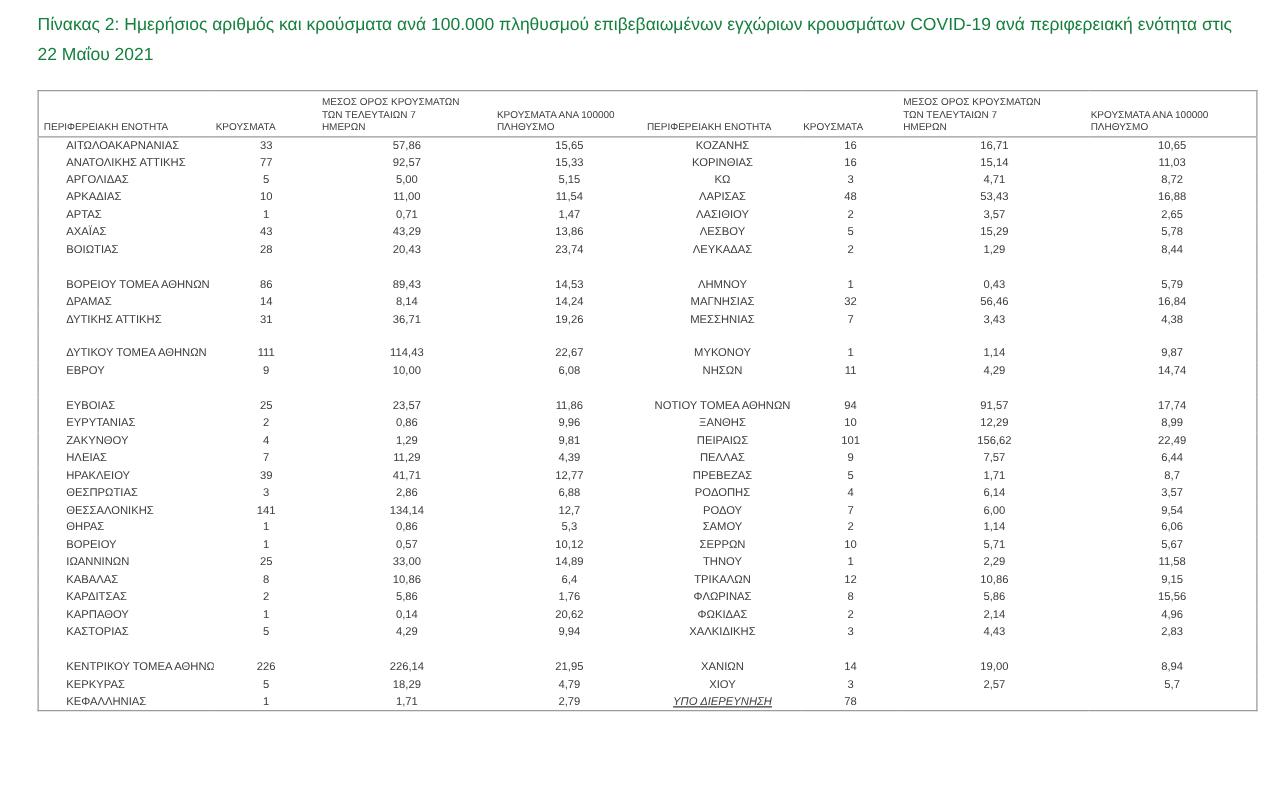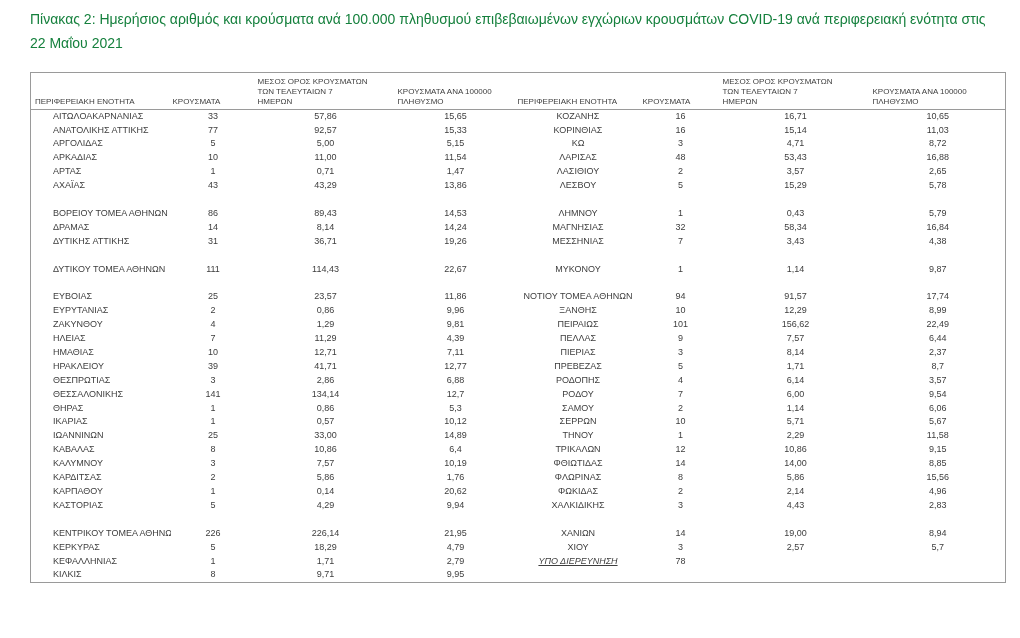--- a/index.html
+++ b/index.html
@@ -151,41 +151,51 @@
         <tr>
           <td class="name-l">ΑΧΑΪΑΣ</td>
           <td class="num">43</td>
           <td class="num">43,29</td>
           <td class="num">13,86</td>
           <td class="name-r">ΛΕΣΒΟΥ</td>
           <td class="num">5</td>
           <td class="num">15,29</td>
           <td class="num">5,78</td>
         </tr>
+        <tr>
+          <td class="name-l">ΒΟΙΩΤΙΑΣ</td>
+          <td class="num">28</td>
+          <td class="num">20,43</td>
+          <td class="num">23,74</td>
+          <td class="name-r">ΛΕΥΚΑΔΑΣ</td>
+          <td class="num">2</td>
+          <td class="num">1,29</td>
+          <td class="num">8,44</td>
+        </tr>
         <tr class="spacer">
           <td colspan="8"></td>
         </tr>
         <tr>
           <td class="name-l">ΒΟΡΕΙΟΥ ΤΟΜΕΑ ΑΘΗΝΩΝ</td>
           <td class="num">86</td>
           <td class="num">89,43</td>
           <td class="num">14,53</td>
           <td class="name-r">ΛΗΜΝΟΥ</td>
           <td class="num">1</td>
           <td class="num">0,43</td>
           <td class="num">5,79</td>
         </tr>
         <tr>
           <td class="name-l">ΔΡΑΜΑΣ</td>
           <td class="num">14</td>
           <td class="num">8,14</td>
           <td class="num">14,24</td>
           <td class="name-r">ΜΑΓΝΗΣΙΑΣ</td>
           <td class="num">32</td>
-          <td class="num">58,34</td>
+          <td class="num">56,46</td>
           <td class="num">16,84</td>
         </tr>
         <tr>
           <td class="name-l">ΔΥΤΙΚΗΣ ΑΤΤΙΚΗΣ</td>
           <td class="num">31</td>
           <td class="num">36,71</td>
           <td class="num">19,26</td>
           <td class="name-r">ΜΕΣΣΗΝΙΑΣ</td>
           <td class="num">7</td>
           <td class="num">3,43</td>
@@ -197,20 +207,30 @@
         <tr>
           <td class="name-l">ΔΥΤΙΚΟΥ ΤΟΜΕΑ ΑΘΗΝΩΝ</td>
           <td class="num">111</td>
           <td class="num">114,43</td>
           <td class="num">22,67</td>
           <td class="name-r">ΜΥΚΟΝΟΥ</td>
           <td class="num">1</td>
           <td class="num">1,14</td>
           <td class="num">9,87</td>
         </tr>
+        <tr>
+          <td class="name-l">ΕΒΡΟΥ</td>
+          <td class="num">9</td>
+          <td class="num">10,00</td>
+          <td class="num">6,08</td>
+          <td class="name-r">ΝΗΣΩΝ</td>
+          <td class="num">11</td>
+          <td class="num">4,29</td>
+          <td class="num">14,74</td>
+        </tr>
         <tr class="spacer">
           <td colspan="8"></td>
         </tr>
         <tr>
           <td class="name-l">ΕΥΒΟΙΑΣ</td>
           <td class="num">25</td>
           <td class="num">23,57</td>
           <td class="num">11,86</td>
           <td class="name-r">ΝΟΤΙΟΥ ΤΟΜΕΑ ΑΘΗΝΩΝ</td>
           <td class="num">94</td>
@@ -241,30 +261,20 @@
           <td class="name-l">ΗΛΕΙΑΣ</td>
           <td class="num">7</td>
           <td class="num">11,29</td>
           <td class="num">4,39</td>
           <td class="name-r">ΠΕΛΛΑΣ</td>
           <td class="num">9</td>
           <td class="num">7,57</td>
           <td class="num">6,44</td>
         </tr>
         <tr>
-          <td class="name-l">ΗΜΑΘΙΑΣ</td>
-          <td class="num">10</td>
-          <td class="num">12,71</td>
-          <td class="num">7,11</td>
-          <td class="name-r">ΠΙΕΡΙΑΣ</td>
-          <td class="num">3</td>
-          <td class="num">8,14</td>
-          <td class="num">2,37</td>
-        </tr>
-        <tr>
           <td class="name-l">ΗΡΑΚΛΕΙΟΥ</td>
           <td class="num">39</td>
           <td class="num">41,71</td>
           <td class="num">12,77</td>
           <td class="name-r">ΠΡΕΒΕΖΑΣ</td>
           <td class="num">5</td>
           <td class="num">1,71</td>
           <td class="num">8,7</td>
         </tr>
         <tr>
@@ -291,21 +301,21 @@
           <td class="name-l">ΘΗΡΑΣ</td>
           <td class="num">1</td>
           <td class="num">0,86</td>
           <td class="num">5,3</td>
           <td class="name-r">ΣΑΜΟΥ</td>
           <td class="num">2</td>
           <td class="num">1,14</td>
           <td class="num">6,06</td>
         </tr>
         <tr>
-          <td class="name-l">ΙΚΑΡΙΑΣ</td>
+          <td class="name-l">ΒΟΡΕΙΟΥ</td>
           <td class="num">1</td>
           <td class="num">0,57</td>
           <td class="num">10,12</td>
           <td class="name-r">ΣΕΡΡΩΝ</td>
           <td class="num">10</td>
           <td class="num">5,71</td>
           <td class="num">5,67</td>
         </tr>
         <tr>
           <td class="name-l">ΙΩΑΝΝΙΝΩΝ</td>
@@ -321,30 +331,20 @@
           <td class="name-l">ΚΑΒΑΛΑΣ</td>
           <td class="num">8</td>
           <td class="num">10,86</td>
           <td class="num">6,4</td>
           <td class="name-r">ΤΡΙΚΑΛΩΝ</td>
           <td class="num">12</td>
           <td class="num">10,86</td>
           <td class="num">9,15</td>
         </tr>
         <tr>
-          <td class="name-l">ΚΑΛΥΜΝΟΥ</td>
-          <td class="num">3</td>
-          <td class="num">7,57</td>
-          <td class="num">10,19</td>
-          <td class="name-r">ΦΘΙΩΤΙΔΑΣ</td>
-          <td class="num">14</td>
-          <td class="num">14,00</td>
-          <td class="num">8,85</td>
-        </tr>
-        <tr>
           <td class="name-l">ΚΑΡΔΙΤΣΑΣ</td>
           <td class="num">2</td>
           <td class="num">5,86</td>
           <td class="num">1,76</td>
           <td class="name-r">ΦΛΩΡΙΝΑΣ</td>
           <td class="num">8</td>
           <td class="num">5,86</td>
           <td class="num">15,56</td>
         </tr>
         <tr>
@@ -393,26 +393,16 @@
         <tr>
           <td class="name-l">ΚΕΦΑΛΛΗΝΙΑΣ</td>
           <td class="num">1</td>
           <td class="num">1,71</td>
           <td class="num">2,79</td>
           <td class="name-r italic">ΥΠΟ ΔΙΕΡΕΥΝΗΣΗ</td>
           <td class="num">78</td>
           <td class="num"></td>
           <td class="num"></td>
         </tr>
-        <tr>
-          <td class="name-l">ΚΙΛΚΙΣ</td>
-          <td class="num">8</td>
-          <td class="num">9,71</td>
-          <td class="num">9,95</td>
-          <td class="name-r"></td>
-          <td class="num"></td>
-          <td class="num"></td>
-          <td class="num"></td>
-        </tr>
       </tbody>
   </table>
 
 </div>
 
 </body></html>

